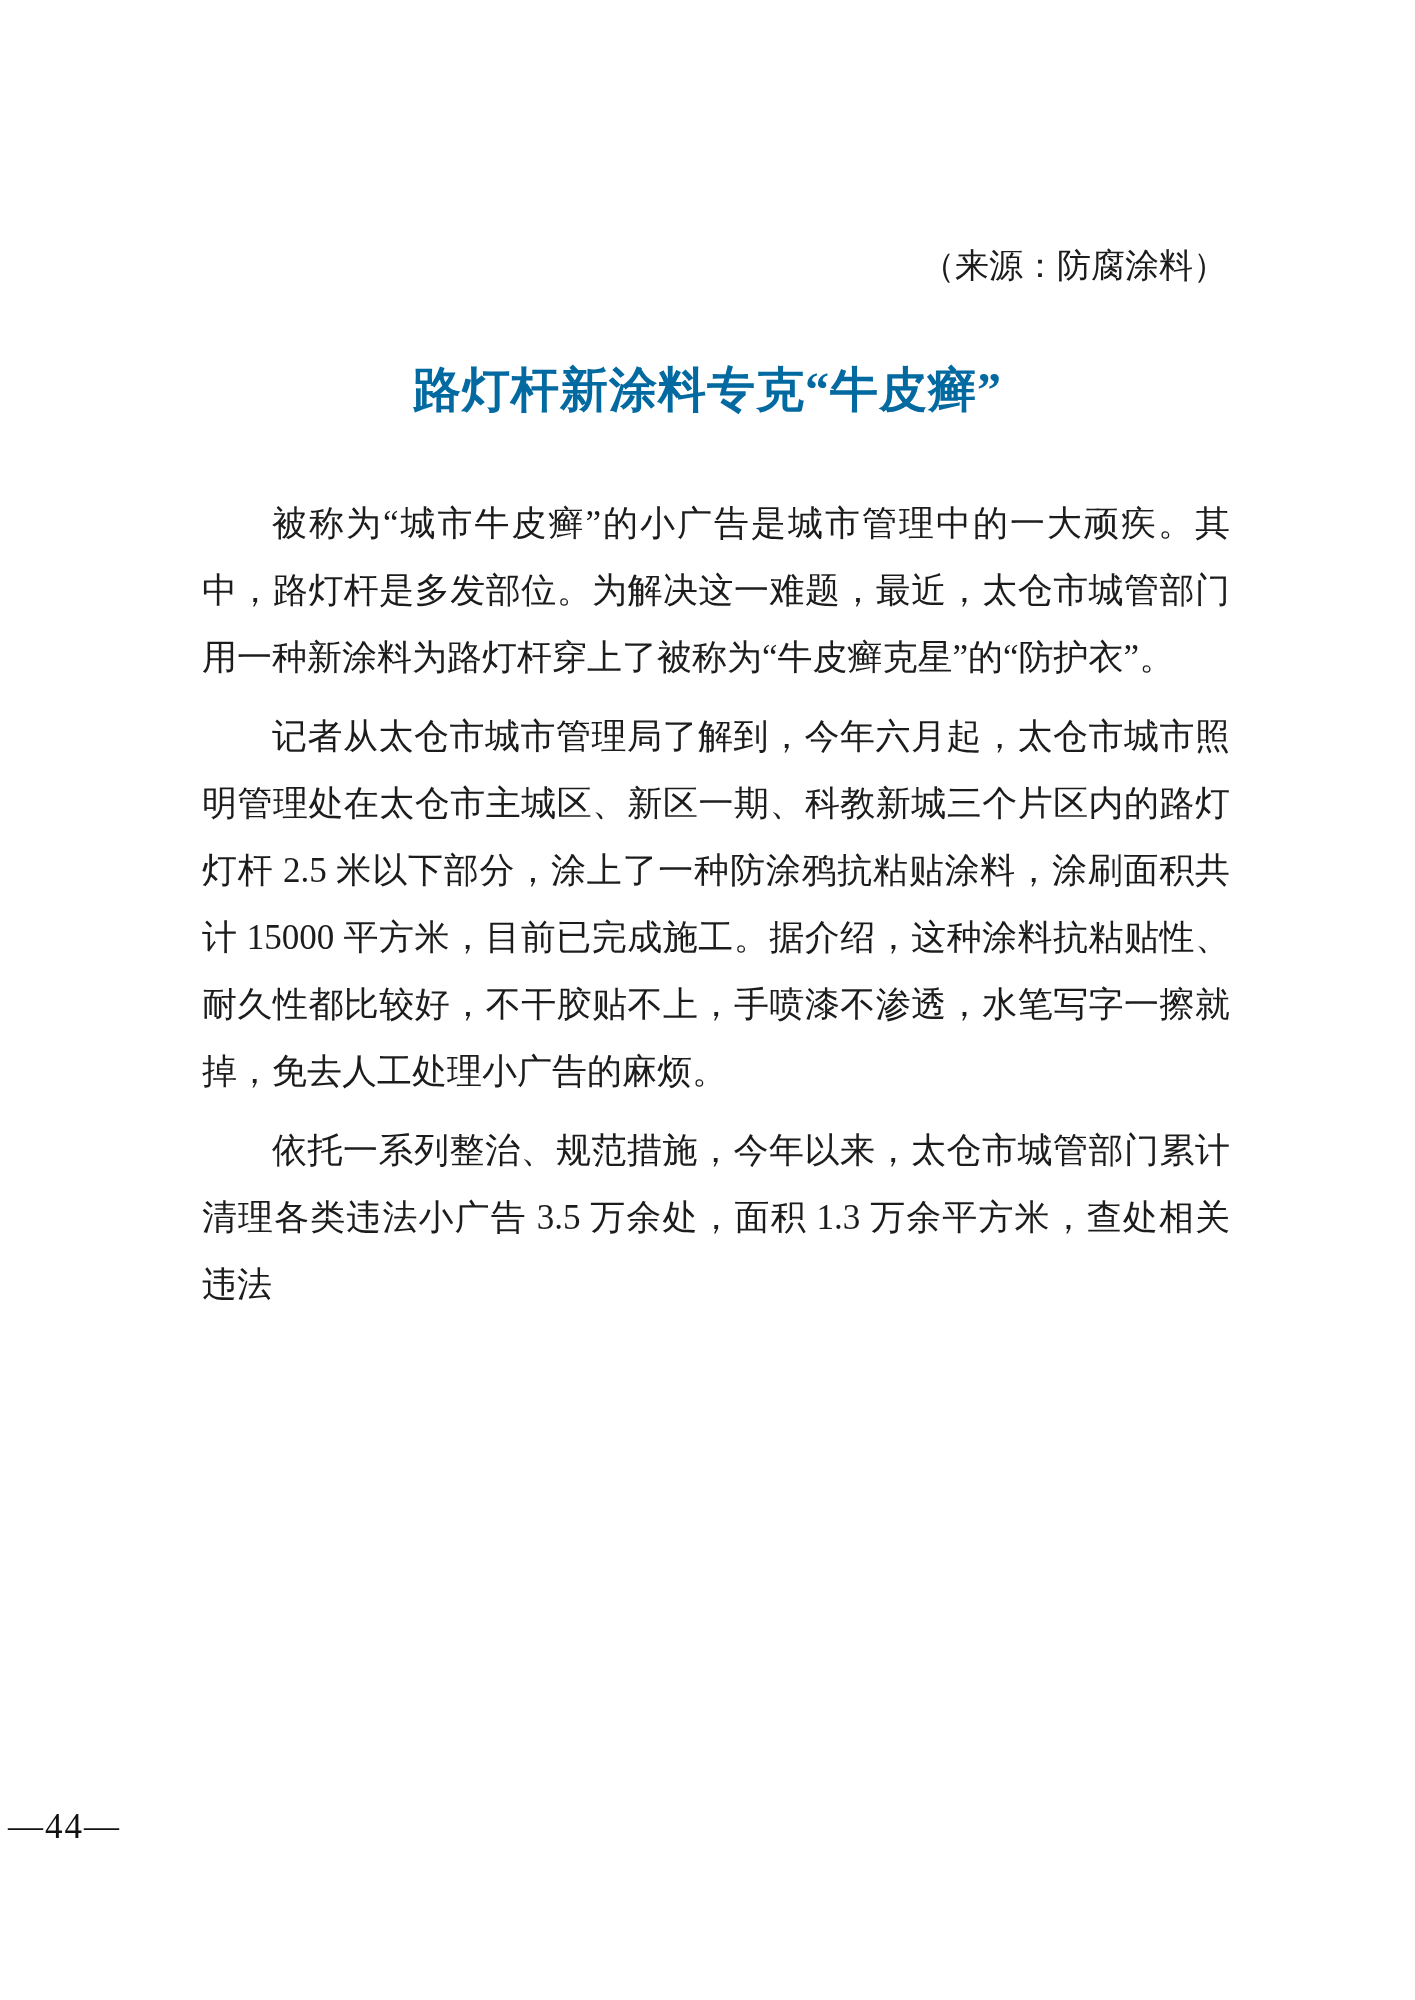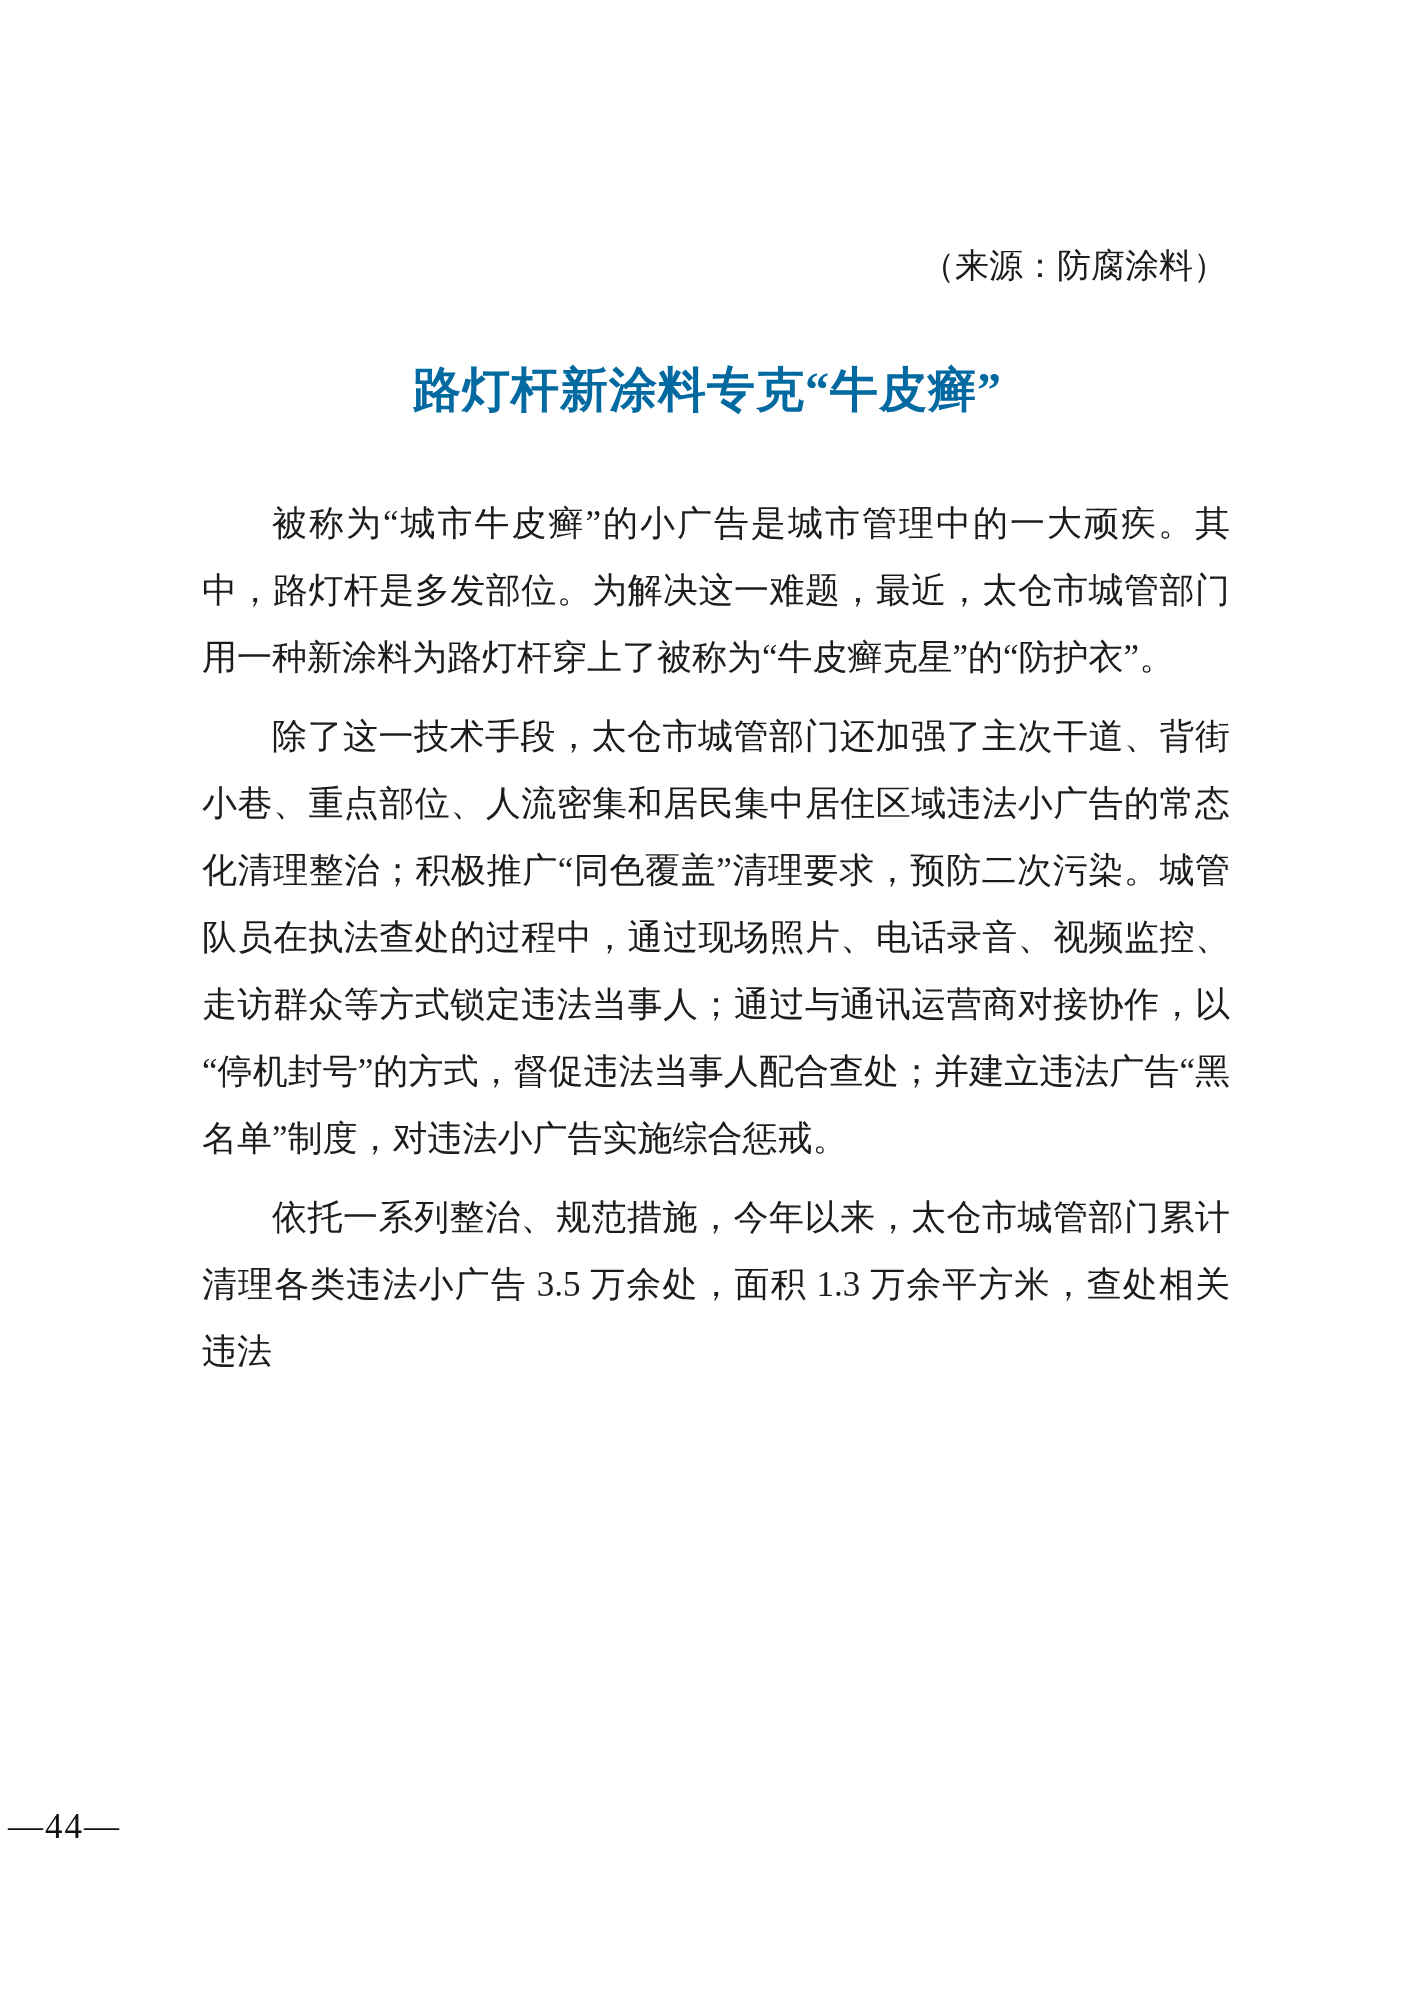--- a/index.html
+++ b/index.html
@@ -69,19 +69,19 @@
 <body>
 
 <div class="page">
 
   <div class="source-line">（来源：防腐涂料）</div>
 
   <div class="title">路灯杆新涂料专克“牛皮癣”</div>
 
   <div class="body-text">
     <p>被称为“城市牛皮癣”的小广告是城市管理中的一大顽疾。其中，路灯杆是多发部位。为解决这一难题，最近，太仓市城管部门用一种新涂料为路灯杆穿上了被称为“牛皮癣克星”的“防护衣”。</p>
-    <p>除了这一技术手段，太仓市城管部门还加强了主次干道、背街小巷、重点部位、人流密集和居民集中居住区域违法小广告的常态化清理整治；积极推广“同色覆盖”清理要求，预防二次污染。城管队员在执法查处的过程中，通过现场照片、电话录音、视频监控、走访群众等方式锁定违法当事人；通过与通讯运营商对接协作，以“停机封号”的方式，督促违法当事人配合查处；并建立违法广告“黑名单”制度，对违法小广告实施综合惩戒。</p>
+    <p>记者从太仓市城市管理局了解到，今年六月起，太仓市城市照明管理处在太仓市主城区、新区一期、科教新城三个片区内的路灯灯杆 2.5 米以下部分，涂上了一种防涂鸦抗粘贴涂料，涂刷面积共计 15000 平方米，目前已完成施工。据介绍，这种涂料抗粘贴性、耐久性都比较好，不干胶贴不上，手喷漆不渗透，水笔写字一擦就掉，免去人工处理小广告的麻烦。</p>
     <p>依托一系列整治、规范措施，今年以来，太仓市城管部门累计清理各类违法小广告 3.5 万余处，面积 1.3 万余平方米，查处相关违法</p>
   </div>
 
   <div class="page-number">—44—</div>
 
 </div>
 
 </body></html>

